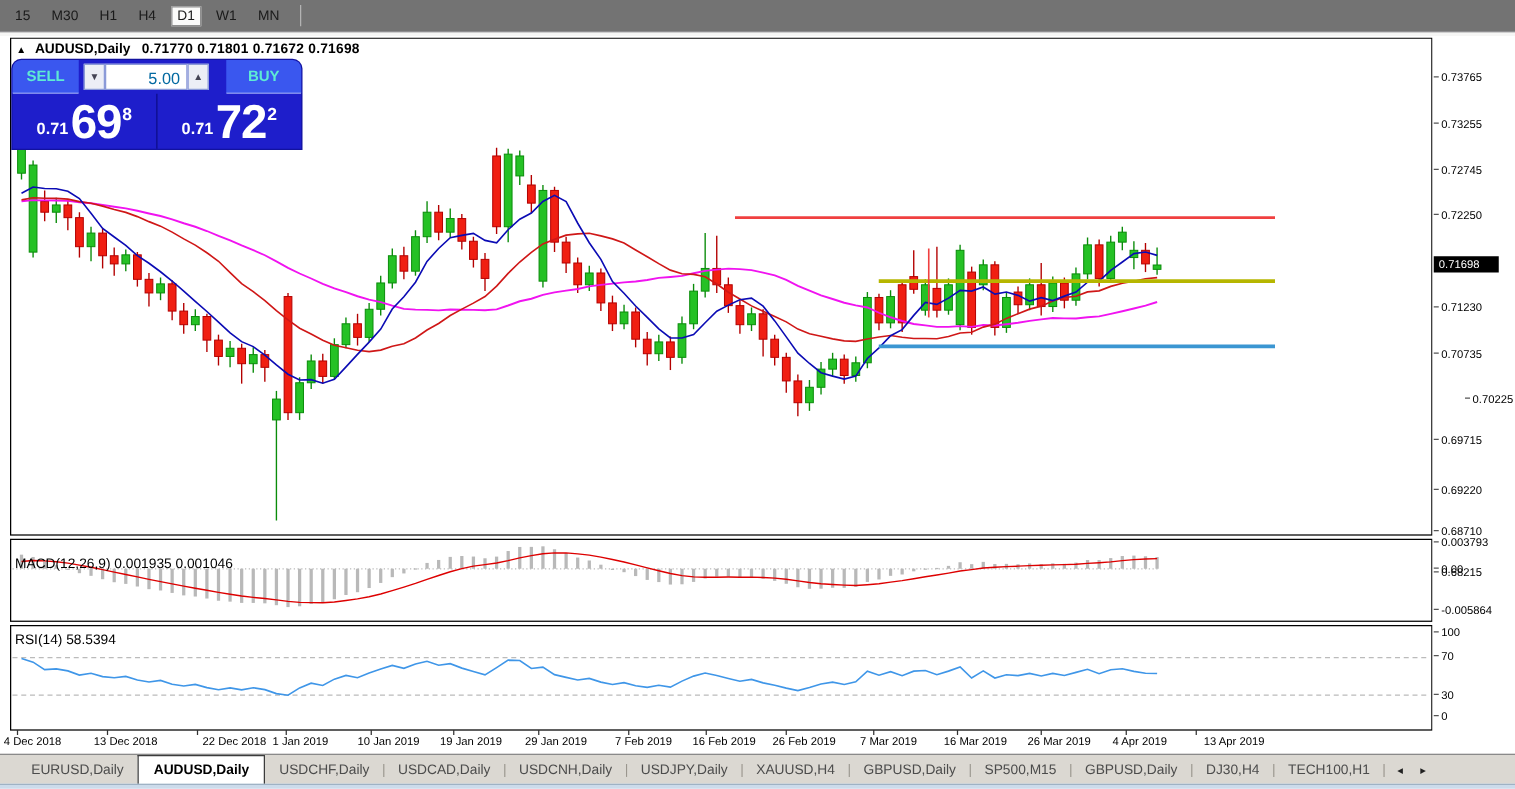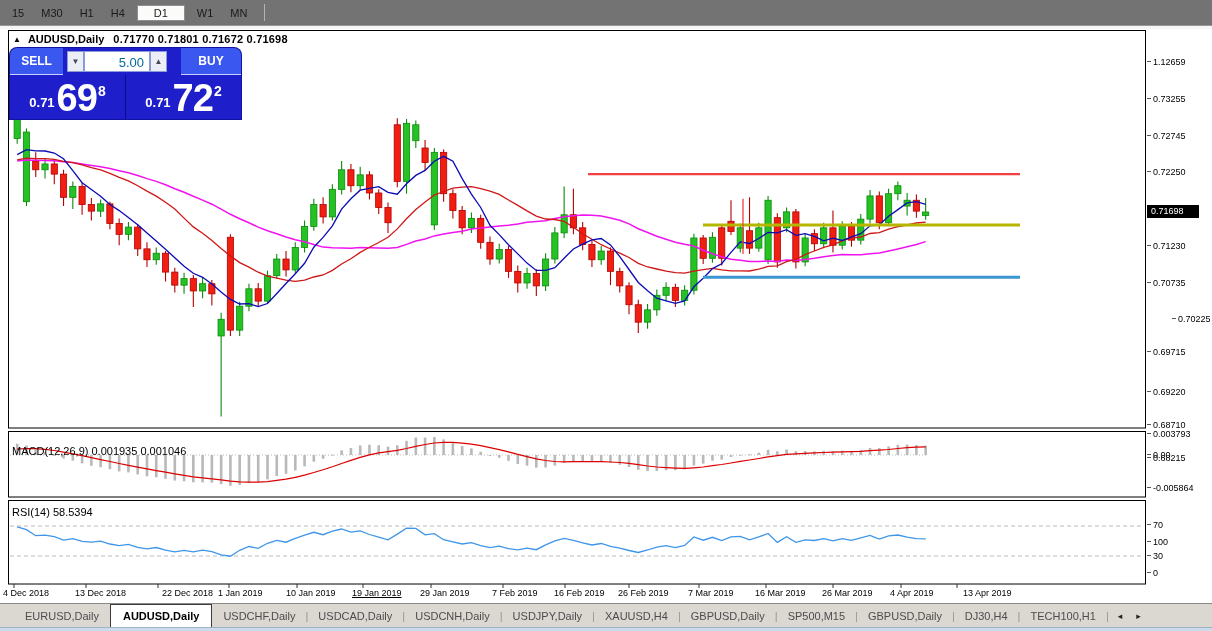--- a/index.html
+++ b/index.html
@@ -1,32 +1,32 @@
 <!DOCTYPE html>
 <html><head>
 <meta charset="utf-8">
 <style>
   html,body{margin:0;padding:0}
   body{width:1212px;height:631px;overflow:hidden;position:relative;background:#fff;
        font-family:"Liberation Sans",sans-serif;-webkit-font-smoothing:none}
   .toolbar{position:absolute;top:0;left:0;width:1212px;height:25px;background:#737373;
            border-bottom:1px solid #98979a;display:flex;align-items:center;font-size:11px;color:#1a1a1a}
   .tf{padding:2px 5px;margin-left:7px;white-space:nowrap}
-  .tf.active{background:#fbfbfa;border:1px solid #8f8f8f;padding:1px 16px}
+  .tf.active{background:#fbfbfa;border:1px solid #8f8f8f;padding:1px 4px}
   .tf-sep{width:1px;height:17px;background:#b3b3b3;margin-left:12px}
   .strip-under-toolbar{position:absolute;top:26px;left:0;width:1212px;height:3px;background:#f6f6f5}
   .chart-area{position:absolute;top:29px;left:0;width:1212px;height:574px;background:#fff}
   #chart{position:absolute;left:8px;top:1px}
   .chart-title{position:absolute;left:13px;top:4px;font-size:11px;font-weight:700;color:#000;display:flex;align-items:center}
   .collapse{font-size:8px;margin-right:7px;font-weight:400}
   .ohlc{margin-left:9px;letter-spacing:.2px}
   .trade-panel{position:absolute;left:10px;top:19px;width:231px;height:71px;background:#1e1ecb;
                border-radius:7px 7px 0 0;box-shadow:0 0 0 1px #12129e}
   .tp-row1{display:flex;height:27px;align-items:center}
-  .tp-btn{color:#ffffff;font-size:12px;font-weight:700;display:flex;align-items:center;justify-content:center;
+  .tp-btn{color:#5eead4;font-size:12px;font-weight:700;display:flex;align-items:center;justify-content:center;
           background:#3a57ef;height:27px;box-sizing:border-box;border-bottom:1px solid #c9d2ff}
   .sell-btn{width:53px;border-radius:7px 0 0 0}
   .buy-btn{width:60px;border-radius:0 7px 0 0;margin-left:auto}
   .vol-btn{width:17px;height:21px;background:#eceef6;border:1px solid #8b9ad8;color:#445;
            font-size:8px;line-height:19px;text-align:center;box-sizing:border-box}
   .vol-dn{margin-left:4px}
   .vol-field{width:66px;height:21px;background:#fff;color:#0369a1;font-size:13px;line-height:21px;
              text-align:right;padding-right:5px;border:1px solid #8b9ad8;box-sizing:border-box}
   .tp-row2{display:flex;height:44px;color:#fff}
   .tp-half{flex:1;display:flex;align-items:flex-end;justify-content:center;padding-bottom:4px}
@@ -425,47 +425,47 @@
         <span class="p-big">72</span>
         <span class="p-sup">2</span>
       </div>
     </div>
   </div>
 
   <div class="ind-label" id="macd-label">MACD(12,26,9) 0.001935 0.001046</div>
   <div class="ind-label" id="rsi-label">RSI(14) 58.5394</div>
 
   <div class="axis-col" id="axis-col">
-      <div class="axis-tick" style="top: 28px;">1.12659</div>
+      <div class="axis-tick" style="top: 28px;">0.73765</div>
       <div class="axis-tick" style="top: 65px;">0.73255</div>
       <div class="axis-tick" style="top: 102px;">0.72745</div>
       <div class="axis-tick" style="top: 138px;">0.72250</div>
       <div class="axis-tick" style="top: 212px;">0.71230</div>
       <div class="axis-tick" style="top: 249px;">0.70735</div>
       <div class="axis-tick" style="top: 285px; margin-left: 25px;">0.70225</div>
       <div class="axis-tick" style="top: 318px;">0.69715</div>
       <div class="axis-tick" style="top: 358px;">0.69220</div>
       <div class="axis-tick" style="top: 391px;">0.68710</div>
       <div class="axis-tick" style="top: 424px;">0.68215</div>
       <div class="axis-tick" style="top: 400px;">0.003793</div>
       <div class="axis-tick" style="top: 421px;">0.00</div>
       <div class="axis-tick" style="top: 454px;">-0.005864</div>
-      <div class="axis-tick" style="top: 472px; margin-top: 36px;">100</div>
+      <div class="axis-tick" style="top: 472px;">100</div>
       <div class="axis-tick" style="top: 491px;">70</div>
       <div class="axis-tick" style="top: 522px;">30</div>
       <div class="axis-tick" style="top: 539px;">0</div>
       <div class="cur-tag" style="top: 176px;">0.71698</div>
     </div>
   <div class="date-axis" id="date-axis">
       <div class="date-label" style="left: 3px;">4 Dec 2018</div>
       <div class="date-label" style="left: 75px;">13 Dec 2018</div>
       <div class="date-label" style="left: 162px; text-align: right;">22 Dec 2018</div>
       <div class="date-label" style="left: 218px;">1 Jan 2019</div>
       <div class="date-label" style="left: 286px;">10 Jan 2019</div>
-      <div class="date-label" style="left: 352px; text-decoration: underline;">19 Jan 2019</div>
+      <div class="date-label" style="left: 352px;">19 Jan 2019</div>
       <div class="date-label" style="left: 420px;">29 Jan 2019</div>
       <div class="date-label" style="left: 492px;">7 Feb 2019</div>
       <div class="date-label" style="left: 554px;">16 Feb 2019</div>
       <div class="date-label" style="left: 618px;">26 Feb 2019</div>
       <div class="date-label" style="left: 688px;">7 Mar 2019</div>
       <div class="date-label" style="left: 755px;">16 Mar 2019</div>
       <div class="date-label" style="left: 822px;">26 Mar 2019</div>
       <div class="date-label" style="left: 890px;">4 Apr 2019</div>
       <div class="date-label" style="left: 946px; margin-left: 17px;">13 Apr 2019</div>
     </div>

